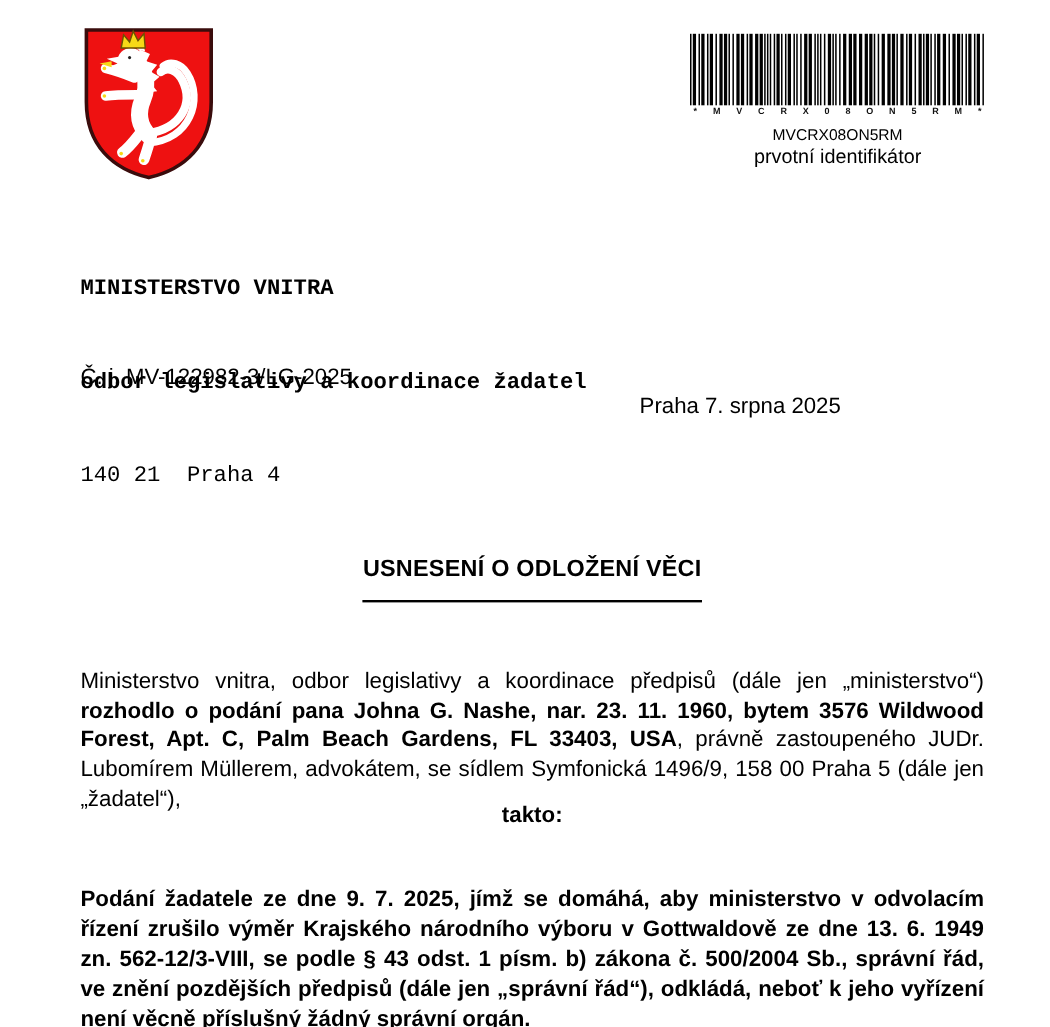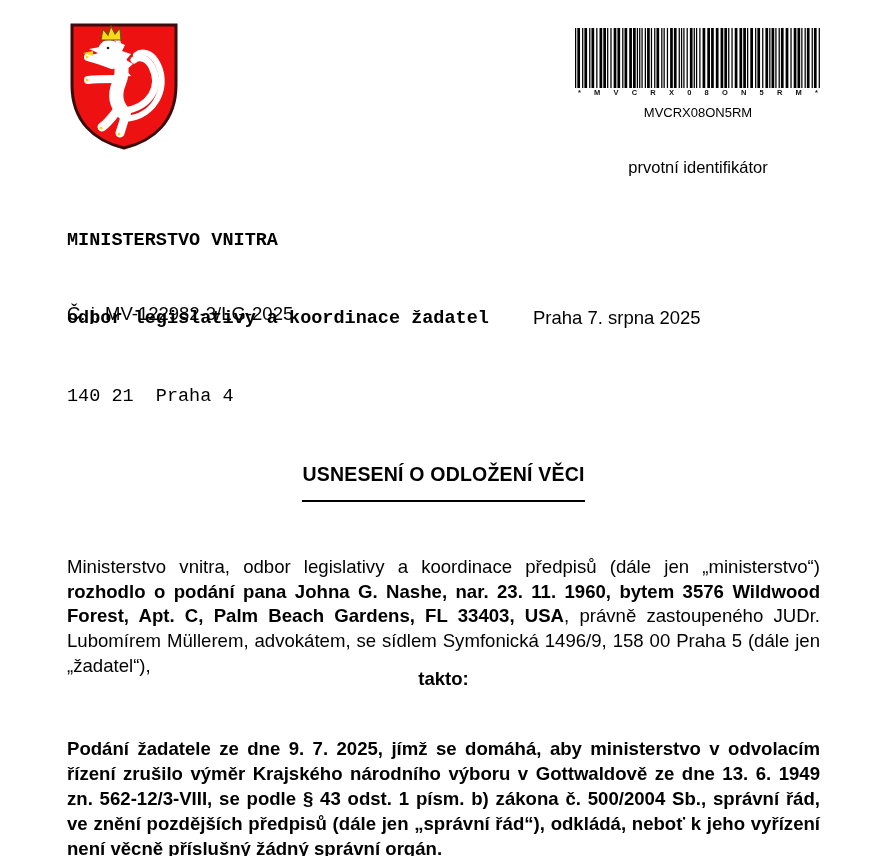--- a/index.html
+++ b/index.html
@@ -12,26 +12,26 @@
   .b{font-weight:bold;}
 
   
   .emblem{left:64px;top:18px;width:120px;height:137px;}
 
   
   .bc{left:575px;top:28px;width:246px;text-align:center;}
   .bc-bars{width:246px;height:60px;display:block;}
   .bc-chars{display:flex;justify-content:space-between;font-size:7.5px;line-height:9px;padding:0 3px;font-weight:bold;color:#111;}
   .bc-label{font-size:13px;line-height:19px;margin-top:6px;}
-  .bc-sub{font-size:16.5px;line-height:19px;margin-top:36px;}
+  .bc-sub{font-size:16.5px;line-height:19px;}
 
   
   .hdr{left:67px;top:176px;font-size:18.5px;line-height:26px;white-space:pre-wrap;font-family:Liberation Mono, monospace;}
   .cj{left:67px;top:303px;font-size:18.5px;}
-  .date{left:533px;top:307px;font-size:18.5px;}
+  .date{left:533px;top:327px;font-size:18.5px;}
 
   
   .title-wrap{left:67px;top:463px;width:753px;text-align:center;}
   .title-text{display:inline-block;font-weight:bold;font-size:19.5px;letter-spacing:.2px;
     border-bottom:2.5px solid #000;padding-bottom:14px;}
 
   
   .p1{left:67px;top:536px;width:753px;font-size:18.6px;line-height:24.9px;text-align:justify;}
   .takto{left:67px;top:668px;width:753px;text-align:center;font-weight:bold;font-size:18.6px;}
   .p2{left:67px;top:717px;width:753px;font-size:18.6px;line-height:25.2px;text-align:justify;font-weight:bold;}

